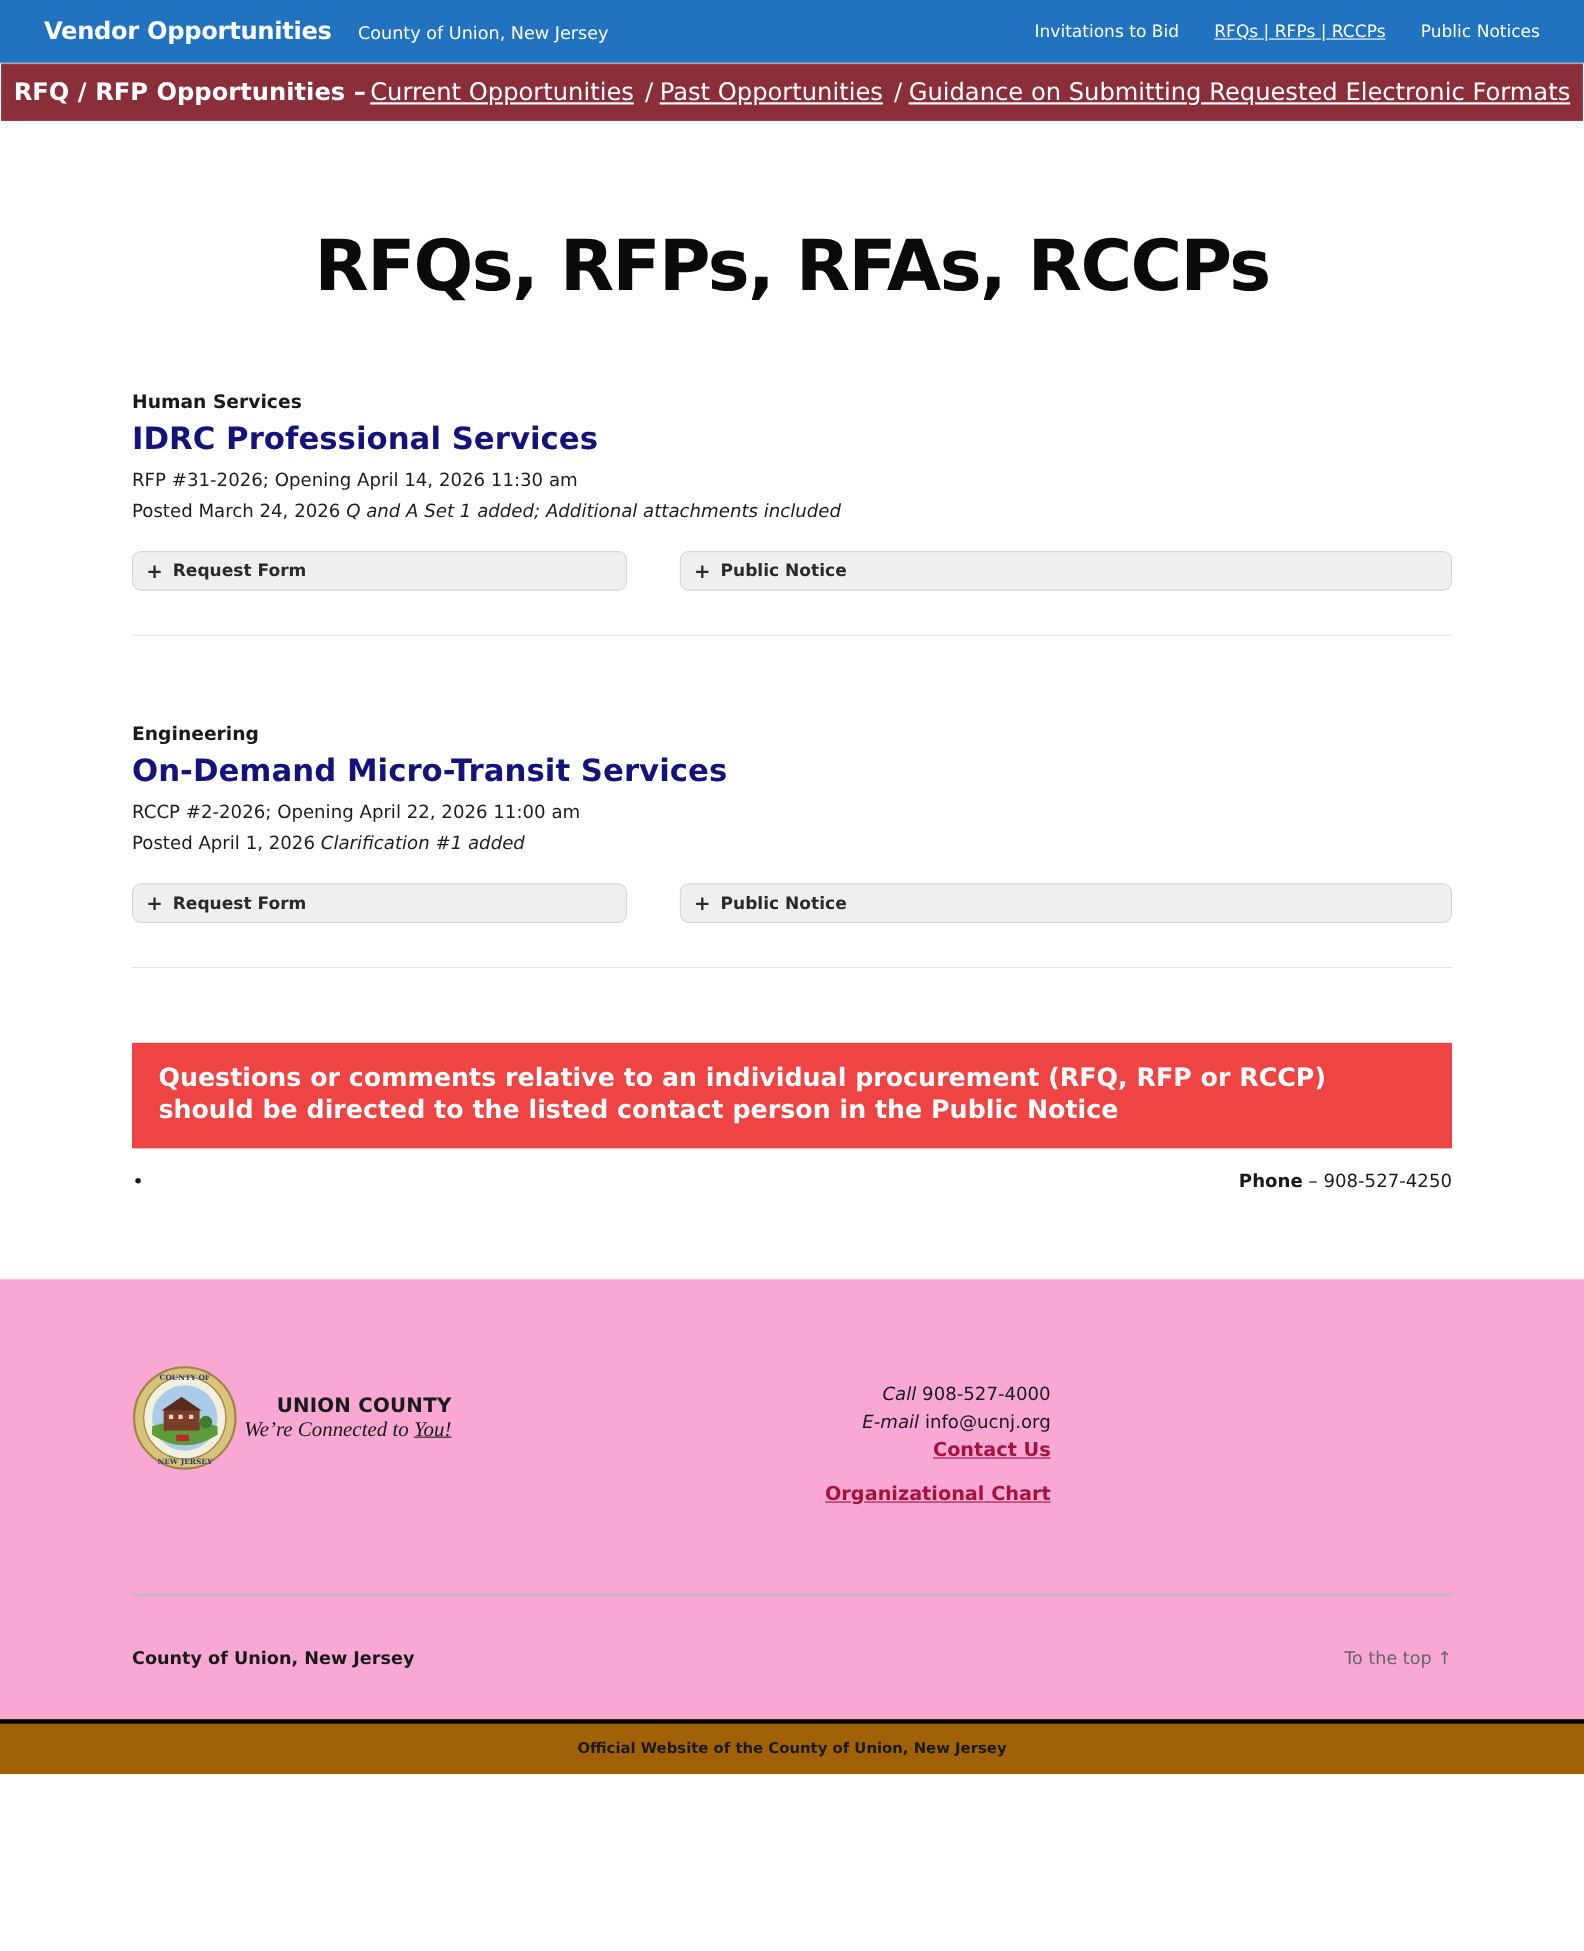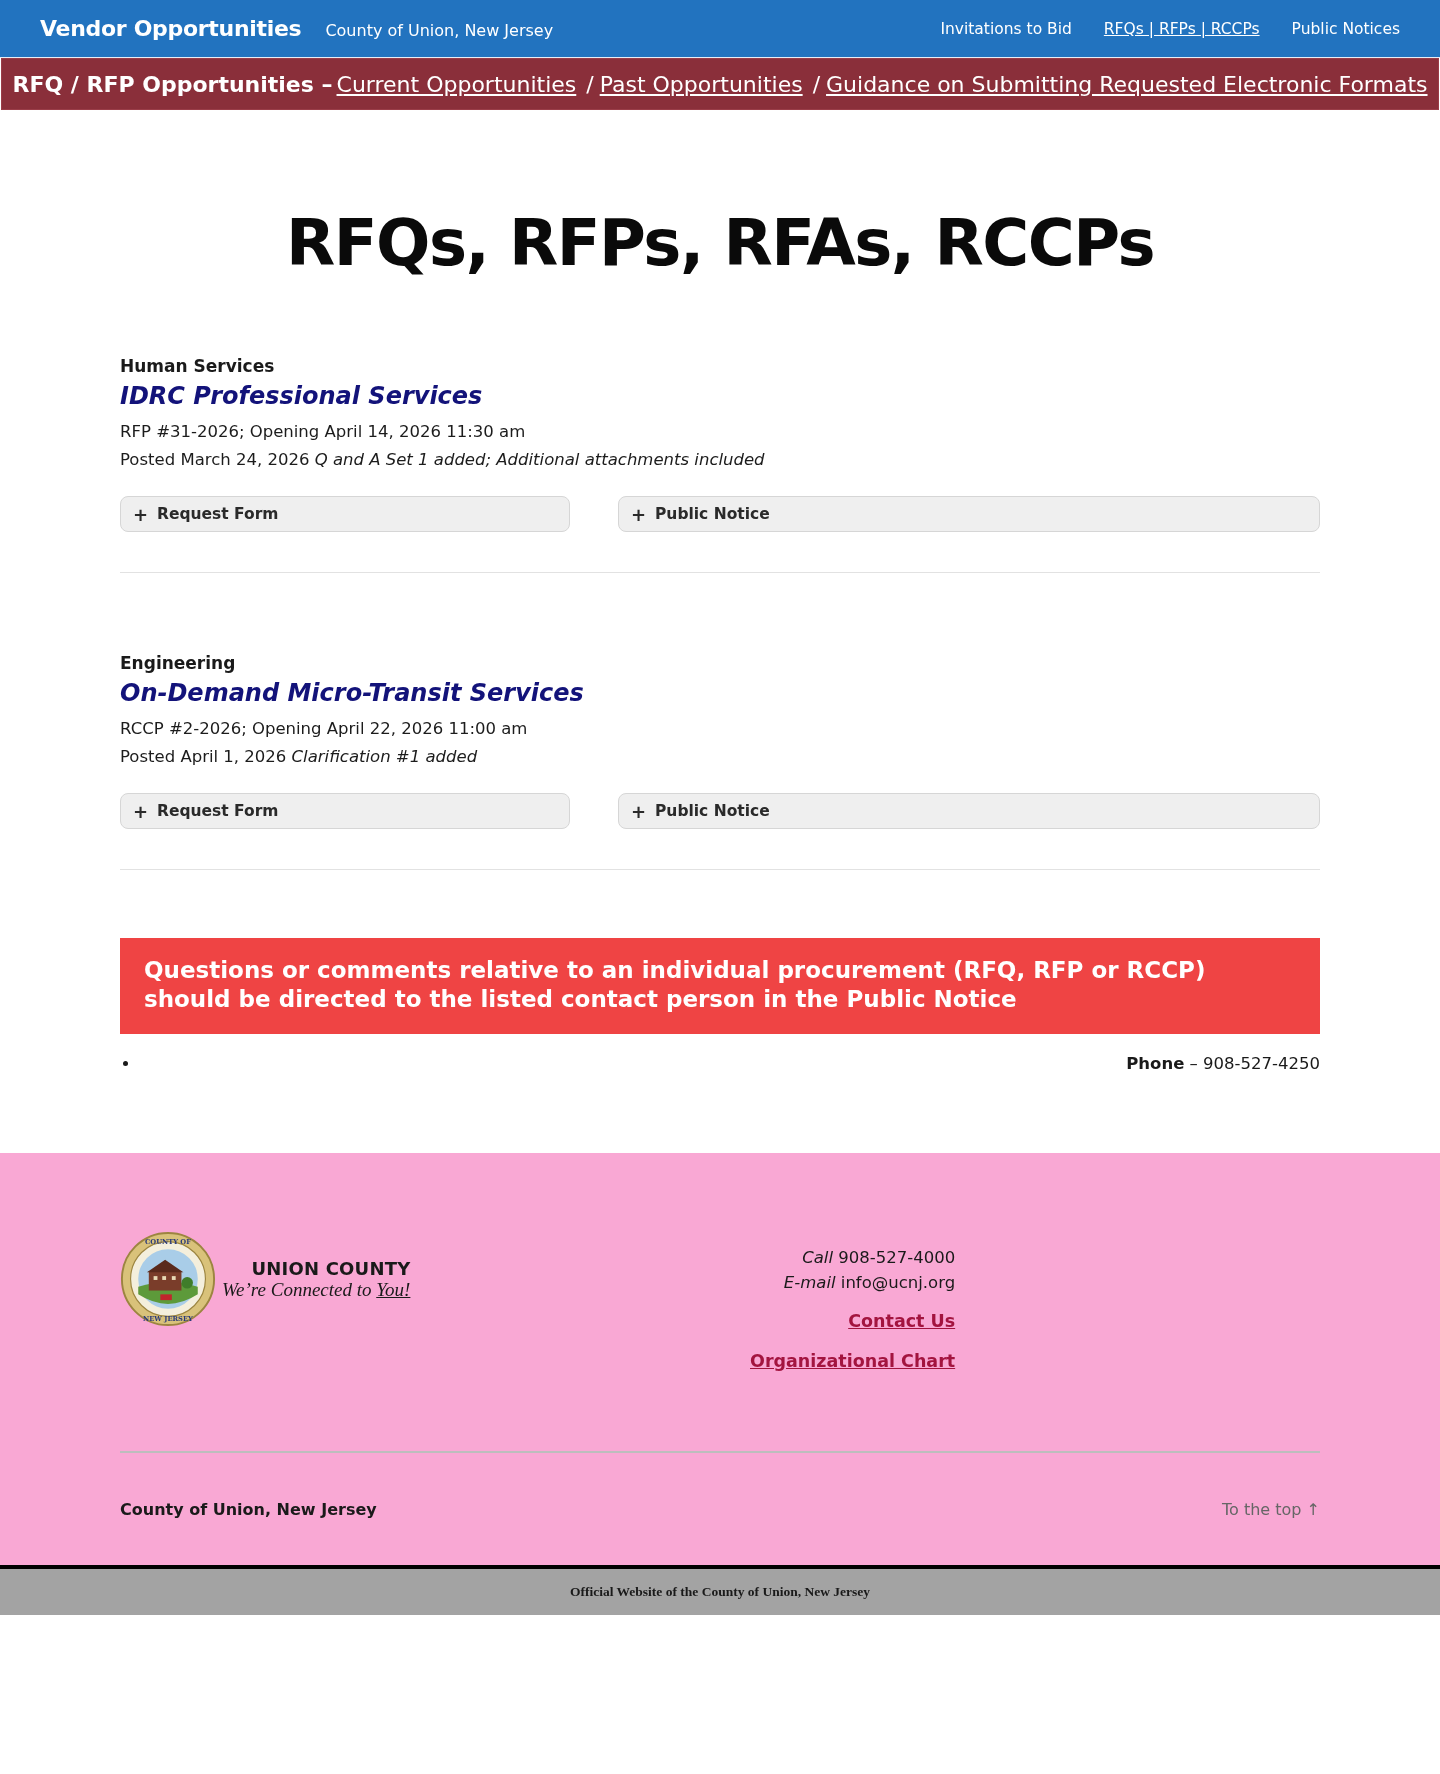--- a/index.html
+++ b/index.html
@@ -34,21 +34,21 @@
   
   .page-title {
     text-align: center; font-size: 64px; font-weight: bold;
     letter-spacing: -1.5px; margin-top: 96px; margin-bottom: 76px;
     color: #0a0a0a;
   }
   .content { width: 1200px; margin: 0 auto; }
 
   .opp { padding-bottom: 40px; border-bottom: 1px solid #e2e2e2; margin-bottom: 80px; }
   .opp-dept { font-size: 17px; font-weight: bold; margin-bottom: 6px; }
-  .opp-title { font-size: 24px; font-weight: bold; color: #13137a; text-decoration: none; display: inline-block; margin-bottom: 8px; font-style: italic; }
+  .opp-title { font-size: 28px; font-weight: bold; color: #13137a; text-decoration: none; display: inline-block; margin-bottom: 8px; }
   .opp-line { font-size: 16.5px; line-height: 28px; color: #1c1c1c; }
   .opp-line em { font-style: italic; }
   .accordions { display: flex; gap: 48px; margin-top: 22px; }
   .acc {
     height: 36px; background: #efefef; border: 1px solid #d6d6d6; border-radius: 8px;
     display: flex; align-items: center; padding-left: 12px; font-size: 15.5px; font-weight: bold;
     color: #2a2a2a; cursor: pointer;
   }
   .acc.left { width: 450px; }
   .acc.right { flex: 1; }
@@ -68,30 +68,30 @@
   .footer-inner { width: 1200px; margin: 0 auto; display: flex; }
   .footer-left { width: 630px; }
   .logo { display: flex; align-items: center; gap: 6px; }
   .seal { width: 96px; height: 96px; }
   .logo-text .l1 { font-size: 18px; font-weight: bold; color: #1a1a1a; letter-spacing: 0.2px; }
   .logo-text .l2 { font-family: "Liberation Serif", "DejaVu Serif", serif; font-style: italic; font-size: 19px; color: #1a1a1a; }
   .logo-text .l2 u { text-decoration: underline; }
   .footer-right { padding-top: 14px; }
   .contact-line { font-size: 16.5px; line-height: 25px; color: #1a1a1a; }
   .contact-line em { font-style: italic; }
-  .flink-big { display: block; font-size: 17.5px; font-weight: bold; color: #a3143f; text-decoration: underline; margin-top: 16px; }
+  .flink-big { display: block; font-size: 17.5px; font-weight: bold; color: #a3143f; text-decoration: underline; margin-top: 4px; }
   .flink-big + .flink-big { margin-top: 20px; }
   .flink-small-group { margin-top: 22px; }
   .flink-small { display: block; font-size: 16.5px; color: #a3143f; text-decoration: underline; line-height: 25px; }
   .footer-divider { width: 1200px; margin: 80px auto 0 auto; border-top: 2px solid #bdbdbd; }
   .footer-bottom { width: 1200px; margin: 0 auto; display: flex; justify-content: space-between; align-items: center; height: 112px; }
   .footer-bottom .org { font-size: 16px; font-weight: bold; }
   .footer-bottom .totop { font-size: 16px; color: #666; text-decoration: none; }
 
-  .legal { border-top: 4px solid #000; background: #a3a3a3; height: 50px; display: flex; align-items: center; justify-content: center; font-size: 13.5px; font-weight: bold; font-family: Liberation Serif, serif; }
+  .legal { border-top: 4px solid #000; background: #a16207; height: 50px; display: flex; align-items: center; justify-content: center; font-size: 13.5px; font-weight: bold; }
 </style>
 </head>
 <body>
 
 <header class="topbar">
   <div class="brand">
     <a class="brand-title" style="text-decoration:none;color:#fff;">Vendor Opportunities</a>
     <span class="brand-sub">County of Union, New Jersey</span>
   </div>
   <nav class="topnav">

